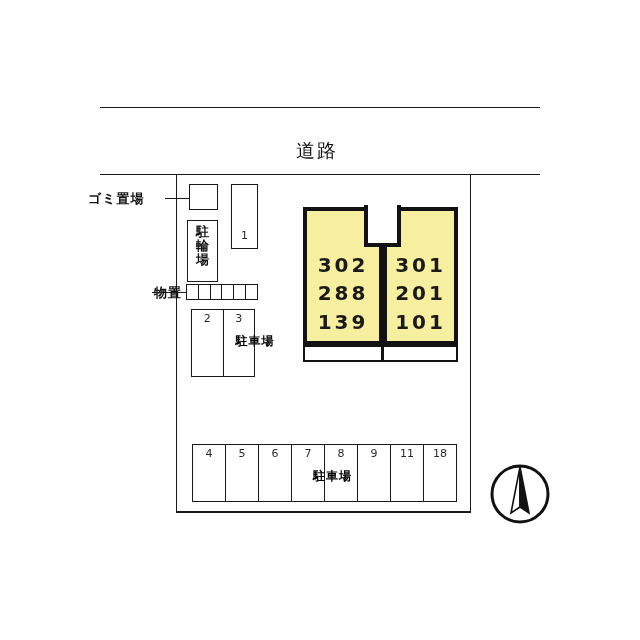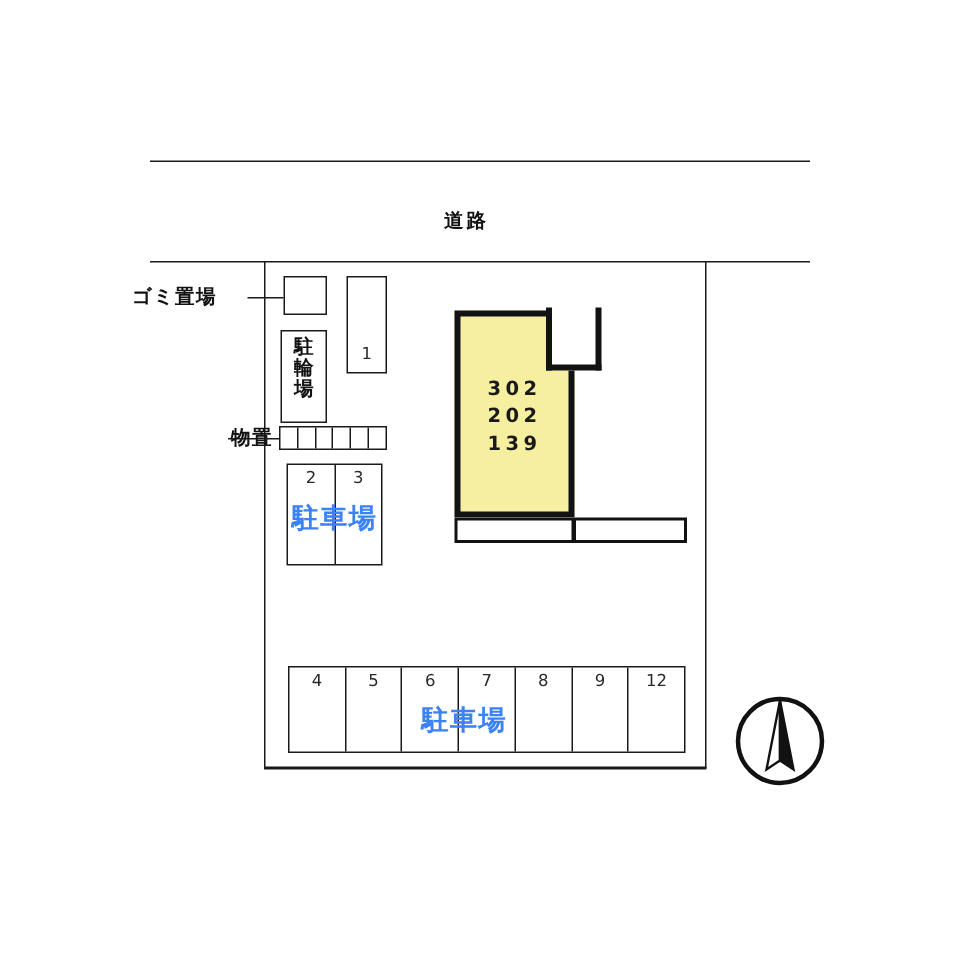--- a/index.html
+++ b/index.html
@@ -36,22 +36,22 @@
 
   .lbl {
     position: absolute;
     color: #121212;
     white-space: nowrap;
     line-height: 1;
   }
 
   
   #road-label {
-    font-size: 13px;
-    font-weight: 700;
+    font-size: 19px;
+    font-weight: 400;
     letter-spacing: 2px;
   }
 
   
   .callout-text {
     font-size: 13px;
     font-weight: 700;
     letter-spacing: 1px;
     color: #121212;
   }
@@ -81,21 +81,21 @@
     position: absolute;
     box-sizing: border-box;
     background: var(--bldg-fill, #f6efa0);
     border: 4px solid #121212;
   }
   .roomnums {
     position: absolute;
     left: 0;
     width: 100%;
     text-align: center;
-    font-size: 13px;
+    font-size: 20px;
     font-weight: 700;
     letter-spacing: 3px;
     color: #1a1a1a;
     line-height: 1.42;
   }
   .roomnums span { display: block; }
 
   .porch {
     position: absolute;
     box-sizing: border-box;
@@ -123,26 +123,27 @@
     top: 3px;
     left: 0;
     width: 100%;
     text-align: center;
     font-size: 11px;
     color: #2a2a2a;
     line-height: 1;
   }
   .pgrid-label {
     position: absolute;
-    font-size: 18px;
-    font-weight: 700;
-    color: #3b82f6;
+    font-size: 12px;
+    font-weight: 700;
+    color: #000000;
     letter-spacing: 1px;
     white-space: nowrap;
     pointer-events: none;
+    padding-left: 32px;
   }
 
   
   #storage-strip {
     position: absolute;
     box-sizing: border-box;
     border: 1.5px solid #1a1a1a;
     background: #ffffff;
     display: flex;
   }
@@ -211,25 +212,32 @@
       <div class="pnum">3</div>
     </div>
   </div>
   <div class="pgrid-label" style="left:191px; top:333px; width:64px; text-align:center;">駐車場</div>
 
   <div id="building">
 
     <div class="wing" style="left:0px; top:0px; width:80px; height:138px;">
       <div class="roomnums" style="top:40px;">
         <span>302</span>
-        <span>202</span>
+        <span>288</span>
         <span>139</span>
       </div>
     </div>
 
+    <div class="wing" style="left:80px; top:0px; width:75px; height:138px;">
+      <div class="roomnums" style="top:40px;">
+        <span>301</span>
+        <span>201</span>
+        <span>101</span>
+      </div>
+    </div>
 
     <div style="position:absolute; left:61px; top:-2px; width:37px; height:42px;
                 background:#ffffff; box-sizing:border-box;
                 border-left:4px solid #121212; border-right:4px solid #121212;
                 border-bottom:4px solid #121212;"></div>
   </div>
 
   <div class="porch" style="left:303px; top:345px; width:80px; height:17px;"></div>
   <div class="porch" style="left:382px; top:345px; width:76px; height:17px;"></div>
 
@@ -246,21 +254,24 @@
     <div class="pcell">
       <div class="pnum">7</div>
     </div>
     <div class="pcell">
       <div class="pnum">8</div>
     </div>
     <div class="pcell">
       <div class="pnum">9</div>
     </div>
     <div class="pcell">
-      <div class="pnum">12</div>
+      <div class="pnum">11</div>
+    </div>
+    <div class="pcell">
+      <div class="pnum">18</div>
     </div>
   </div>
   <div class="pgrid-label" style="left:281px; top:468px;">駐車場</div>
 
   <div id="compass">
     <svg viewBox="0 0 62 62" width="62" height="62" aria-hidden="true">
       <circle cx="31" cy="31" r="28" fill="#ffffff" stroke="#121212" stroke-width="3"></circle>
 
       <polygon points="31,4 22,50 31,44" fill="#ffffff" stroke="#121212" stroke-width="1.6"></polygon>
 

